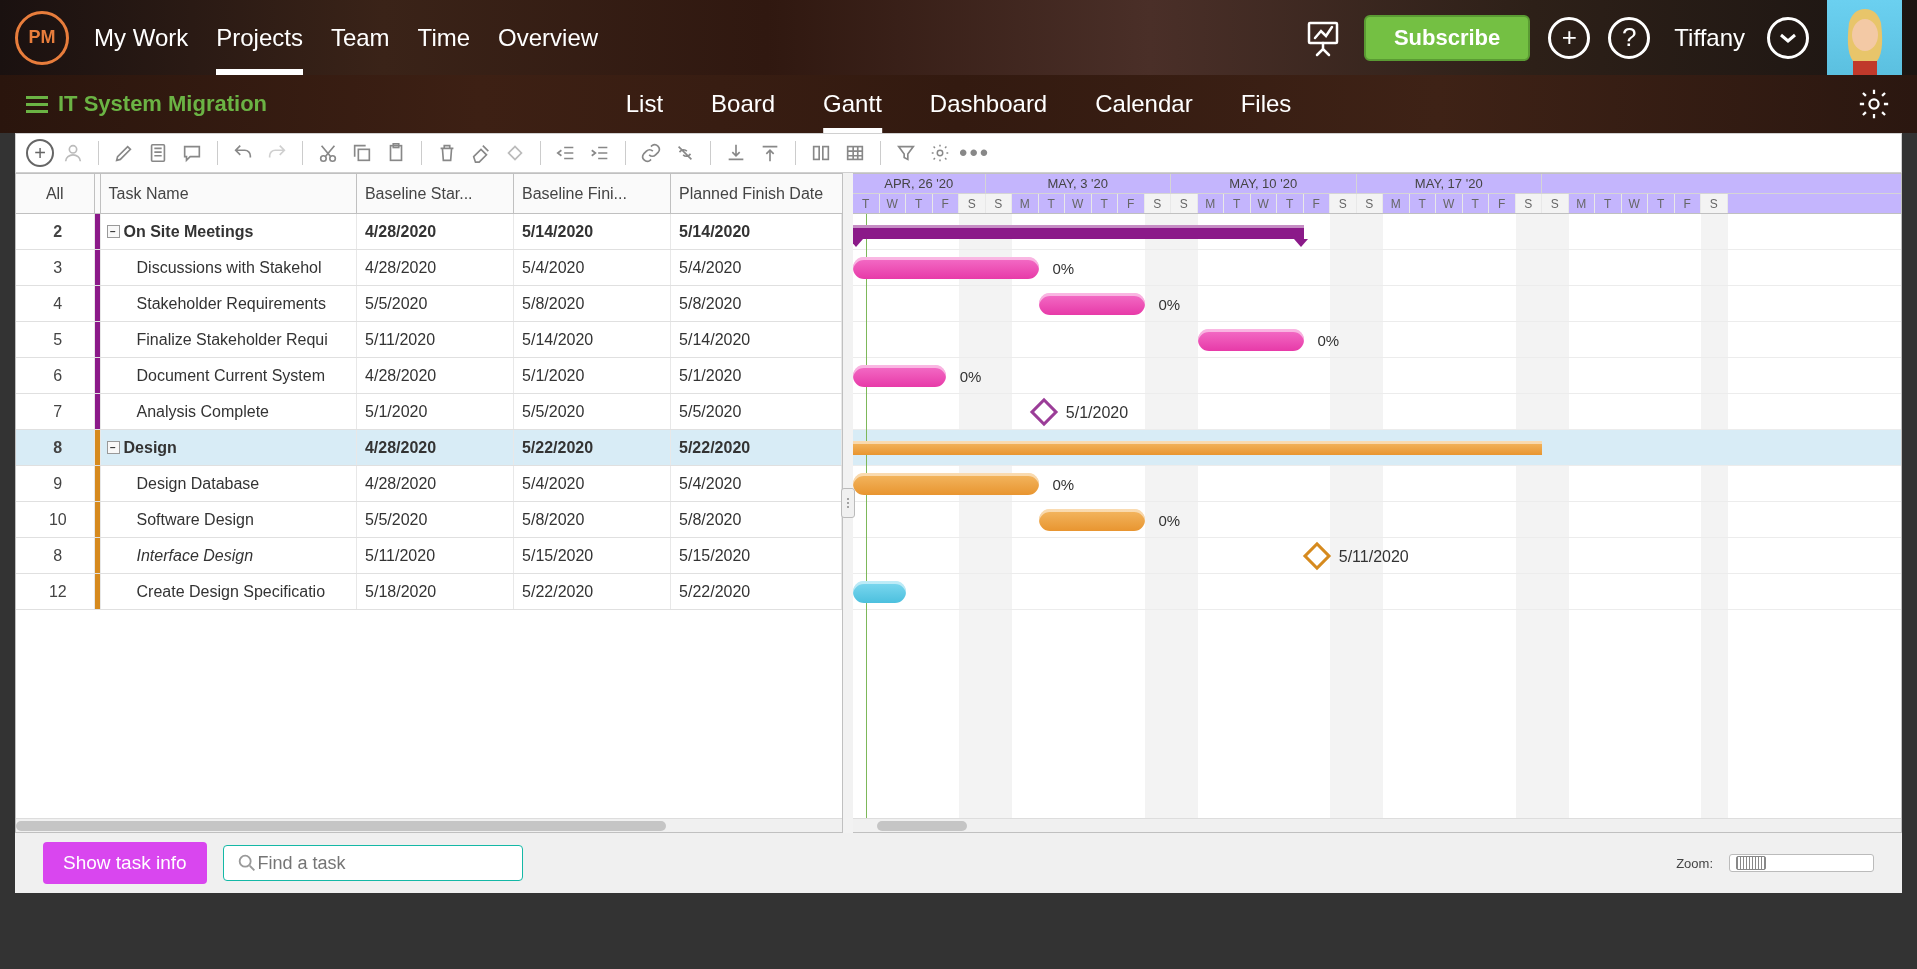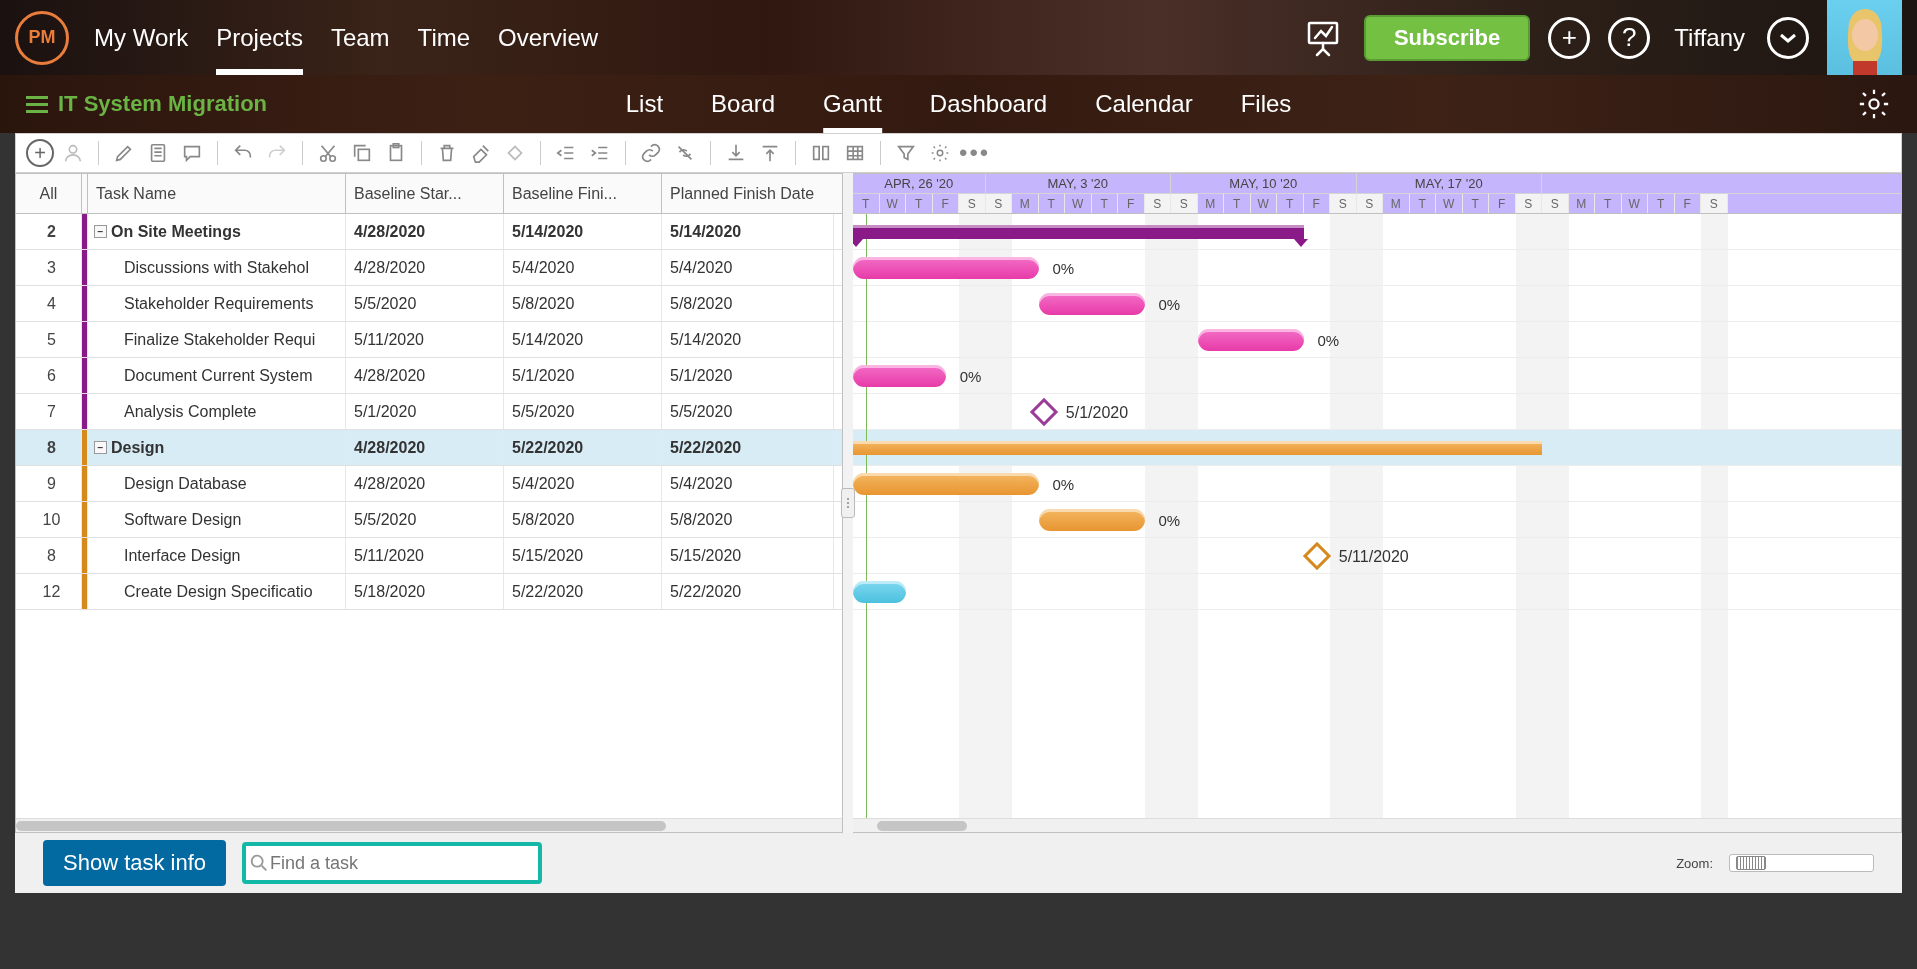--- a/index.html
+++ b/index.html
@@ -42,21 +42,21 @@
 
 .split { flex: 1; display: flex; position: relative; overflow:hidden;}
 .grid-pane { width: 828px; display: flex; flex-direction: column; border: 1px solid #c0c0c0; background: #fff; }
 .gantt-pane { flex: 1; display: flex; flex-direction: column; border: 1px solid #c0c0c0; border-left: none; background: #fff; position: relative; margin-left: 10px;}
 .divider-handle { position:absolute; left:826px; top:50%; transform:translateY(-50%); width:14px; height:30px; background:#f0f0f0; border:1px solid #bbb; border-radius:3px; display:flex; flex-direction:column; justify-content:center; align-items:center; gap:2px; cursor:col-resize; z-index:10;}
 .divider-handle span{width:2px;height:2px;background:#888;border-radius:50%;}
 
 
 .grid-header { display: flex; height: 40px; background: #fafafa; border-bottom: 1px solid #c0c0c0; }
 .gh-cell { border-right: 1px solid #c0c0c0; display: flex; align-items: center; padding: 0 8px; color: #444; font-size: 16px; }
-.col0 { width: 66px; text-align: left; justify-content: center; }
+.col0 { width: 79px; text-align: left; justify-content: center; }
 .colbar { width: 6px; padding:0; }
 .col1 { width: 258px; }
 .col2 { width: 158px; }
 .col3 { width: 158px; text-align: center; }
 .col4 { width: 172px; border-right: none; }
 
 
 .grid-body { flex: 1; overflow: hidden; }
 .grid-row { display: flex; height: 36px; border-bottom: 1px solid #e0e0e0; align-items: center; font-size: 16px; color: #333; }
 .grid-row.bold { font-weight: bold; }
@@ -97,22 +97,22 @@
 .bar.orange{background:linear-gradient(#f4b863,#e89530);}
 .bar.cyan{background:linear-gradient(#7fd9f0,#4cc0de);}
 .milestone { position:absolute; top:8px; width:20px; height:20px; transform:rotate(45deg); border:3px solid; z-index:4;}
 .milestone.purple{border-color:#9b3d98;background:#fff;}
 .milestone.orange{border-color:#d68a1e;background:#fff;}
 .pct-label{position:absolute;top:10px;font-size:15px;color:#333;z-index:5;}
 .date-label{position:absolute;top:10px;font-size:16px;color:#333;z-index:5;}
 
 
 .bottom { height: 60px; background: #f0f0f0; margin: 0 15px; display:flex; align-items:center; padding: 0 28px; gap:16px;}
-.show-info-btn { background:#0369a1; color:#fff; border:none; padding:10px 20px; font-size:22px; border-radius:4px; cursor:pointer;}
-.find-box { background:#fff; border:4px solid #14b8a6; border-radius:4px; display:flex; align-items:center; padding:6px 2px; width:300px;}
+.show-info-btn { background:#d946ef; color:#fff; border:none; padding:10px 20px; font-size:19px; border-radius:4px; cursor:pointer;}
+.find-box { background:#fff; border:1px solid #14b8a6; border-radius:4px; display:flex; align-items:center; padding:6px 12px; width:300px;}
 .find-box input{border:none;outline:none;font-size:18px;flex:1;color:#666;}
 .zoom-label{margin-left:auto;font-size:13px;color:#444;}
 .zoom-slider{width:145px;height:18px;background:#fff;border:1px solid #bbb;border-radius:3px;position:relative;}
 .zoom-thumb{position:absolute;left:6px;top:1px;width:30px;height:14px;background:repeating-linear-gradient(90deg,#888 0,#888 1px,#fff 1px,#fff 3px);border:1px solid #888;border-radius:2px;}
 
 svg{display:block;}
 </style>
 </head>
 <body>
 
@@ -410,21 +410,21 @@
             <div class="gr-cell col1 task-cell" style="padding-left:36px;">
               <span>Software Design</span>
             </div>
             <div class="gr-cell col2">5/5/2020</div>
             <div class="gr-cell col3">5/8/2020</div>
             <div class="gr-cell col4">5/8/2020</div>
           </div>
           <div class="grid-row">
             <div class="gr-cell col0 rownum">8</div>
             <div class="gr-cell colorbar" style="background:#d68a1e;"></div>
-            <div class="gr-cell col1 task-cell" style="padding-left:36px;">
+            <div class="gr-cell col1 task-cell" style="padding-left:36px;font-style:italic;">
               <span>Interface Design</span>
             </div>
             <div class="gr-cell col2">5/11/2020</div>
             <div class="gr-cell col3">5/15/2020</div>
             <div class="gr-cell col4">5/15/2020</div>
           </div>
           <div class="grid-row">
             <div class="gr-cell col0 rownum">12</div>
             <div class="gr-cell colorbar" style="background:#d68a1e;"></div>
             <div class="gr-cell col1 task-cell" style="padding-left:36px;">

